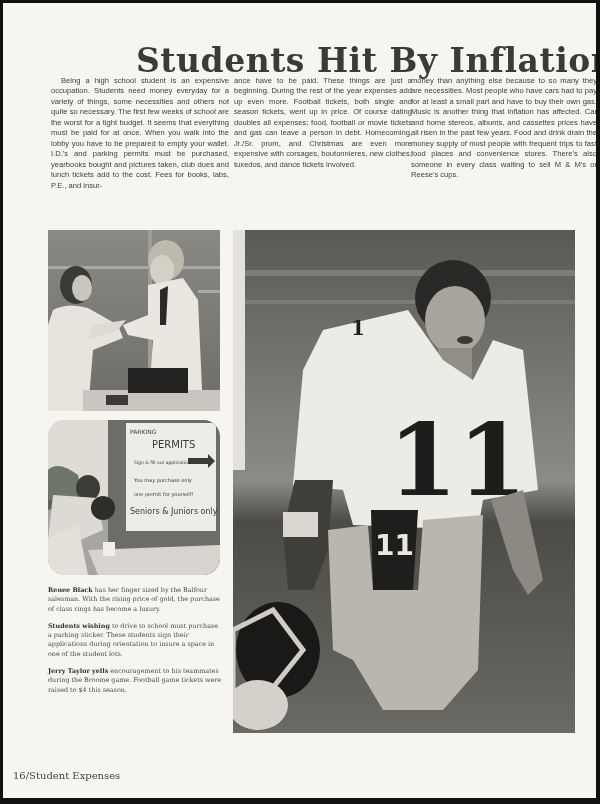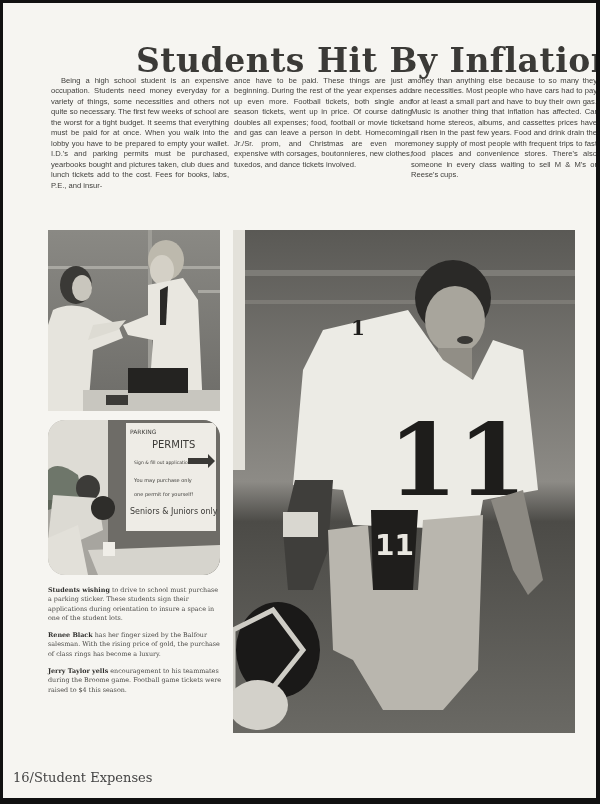--- a/index.html
+++ b/index.html
@@ -26,21 +26,21 @@
   .photo { position:absolute; overflow:hidden; }
   .photo svg { display:block; width:100%; height:100%; }
   .p1 { left:45px; top:227px; width:172px; height:181px; }
   .p2 { left:45px; top:417px; width:172px; height:155px;border-radius:17px; }
   .p3 { left:230px; top:227px; width:342px; height:503px; }
   .captions { position:absolute; left:45px; top:583px; width:175px;
     font-family:"DejaVu Serif", serif; font-size:6.4px; line-height:9.3px; color:#4a4946; }
   .captions p { margin:0 0 8px 0; }
   .captions b { color:#2f2e2c; }
   .folio { position:absolute; left:10px; top:767px;
-    font-family:"DejaVu Serif", serif; font-size:13px; color:#444; }
+    font-family:"DejaVu Serif", serif; font-size:10px; color:#444; }
 </style>
 </head>
 <body>
 
 <div class="page">
   <h1 class="title">Students Hit By Inflation</h1>
 
   <div class="col c1">
     <p>Being a high school student is an expensive occupation. Students need money everyday for a variety of things, some necessities and others not quite so necessary. The first few weeks of school are the worst for a tight budget. It seems that everything must be paid for at once. When you walk into the lobby you have to be prepared to empty your wallet. I.D.'s and parking permits must be purchased, yearbooks bought and pictures taken, club dues and lunch tickets add to the cost. Fees for books, labs, P.E., and insur-</p>
   </div>
@@ -139,19 +139,19 @@
 
       <path d="M95 300 L135 295 L140 360 L185 360 L190 290 L250 285 L245 440 L210 480 L150 480 L120 430 L100 420 Z" fill="#b9b6ae"></path>
 
       <ellipse cx="45" cy="420" rx="42" ry="48" fill="#1a1918"></ellipse>
       <path d="M0 400 L40 380 L70 420 L30 470 L0 460 Z" fill="none" stroke="#cfcdc6" stroke-width="5"></path>
       <ellipse cx="25" cy="475" rx="30" ry="25" fill="#d3d1ca"></ellipse>
     </svg>
   </div>
 
   <div class="captions">
+    <p><b>Renee Black</b><span> has her finger sized by the Balfour salesman. With the rising price of gold, the purchase of class rings has become a luxury.</span></p>
     <p><b>Students wishing</b><span> to drive to school must purchase a parking sticker. These students sign their applications during orientation to insure a space in one of the student lots.</span></p>
-    <p><b>Renee Black</b><span> has her finger sized by the Balfour salesman. With the rising price of gold, the purchase of class rings has become a luxury.</span></p>
     <p><b>Jerry Taylor yells</b><span> encouragement to his teammates during the Broome game. Football game tickets were raised to $4 this season.</span></p>
   </div>
 
   <div class="folio">16/Student Expenses</div>
 </div>
 
 </body></html>

